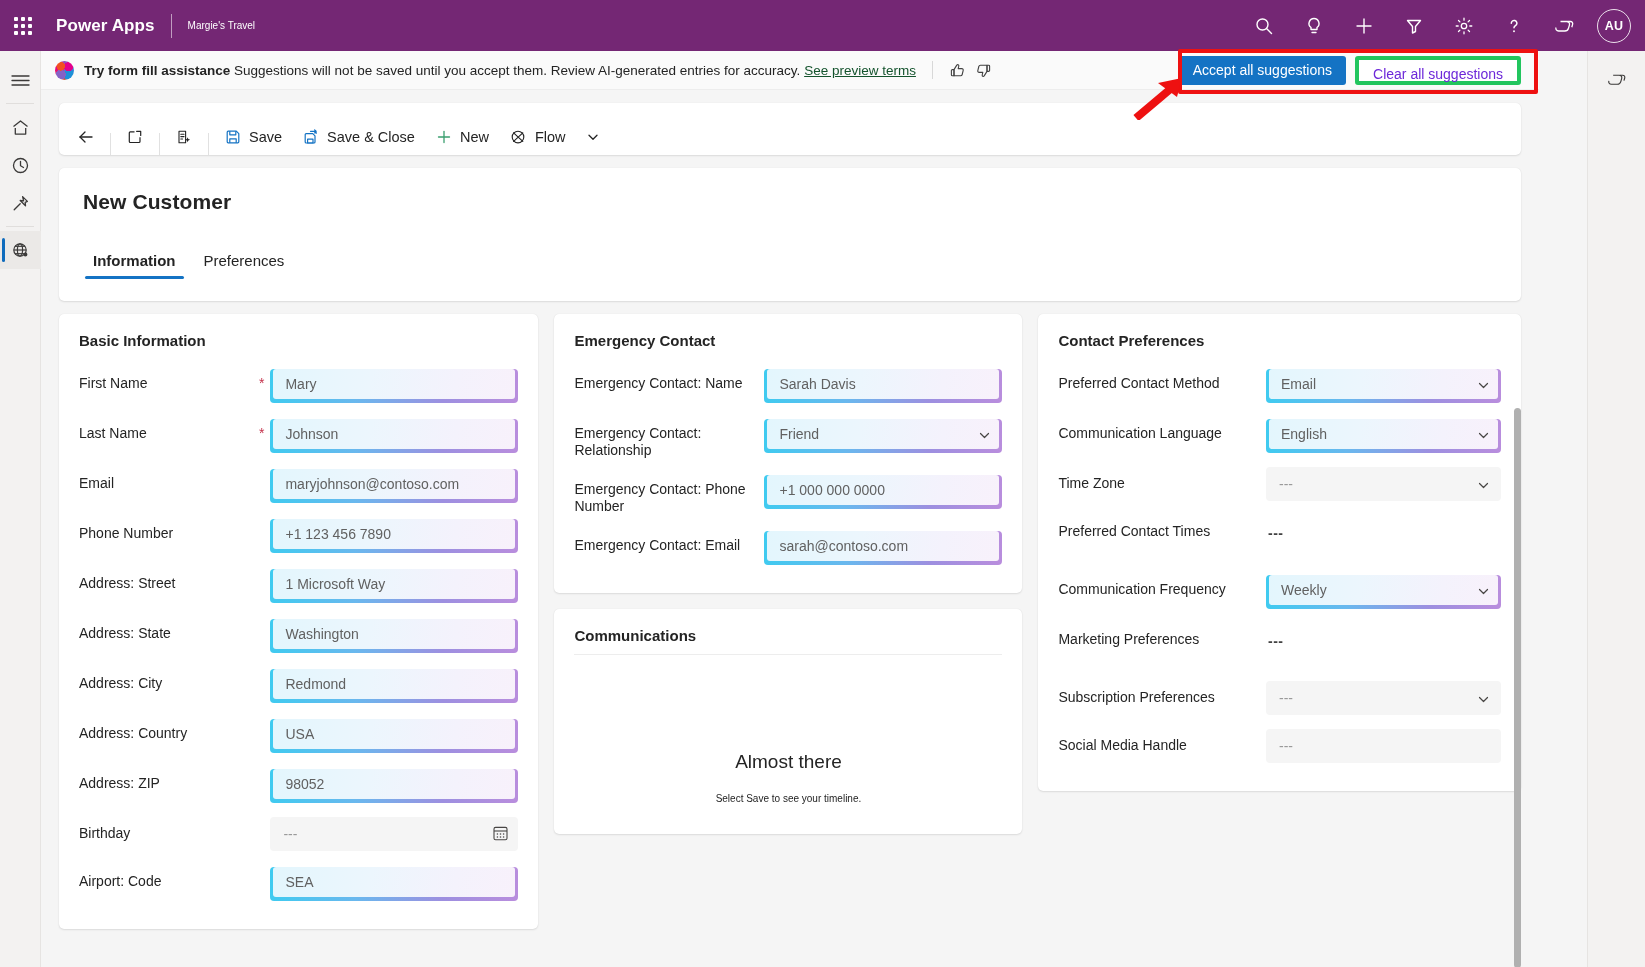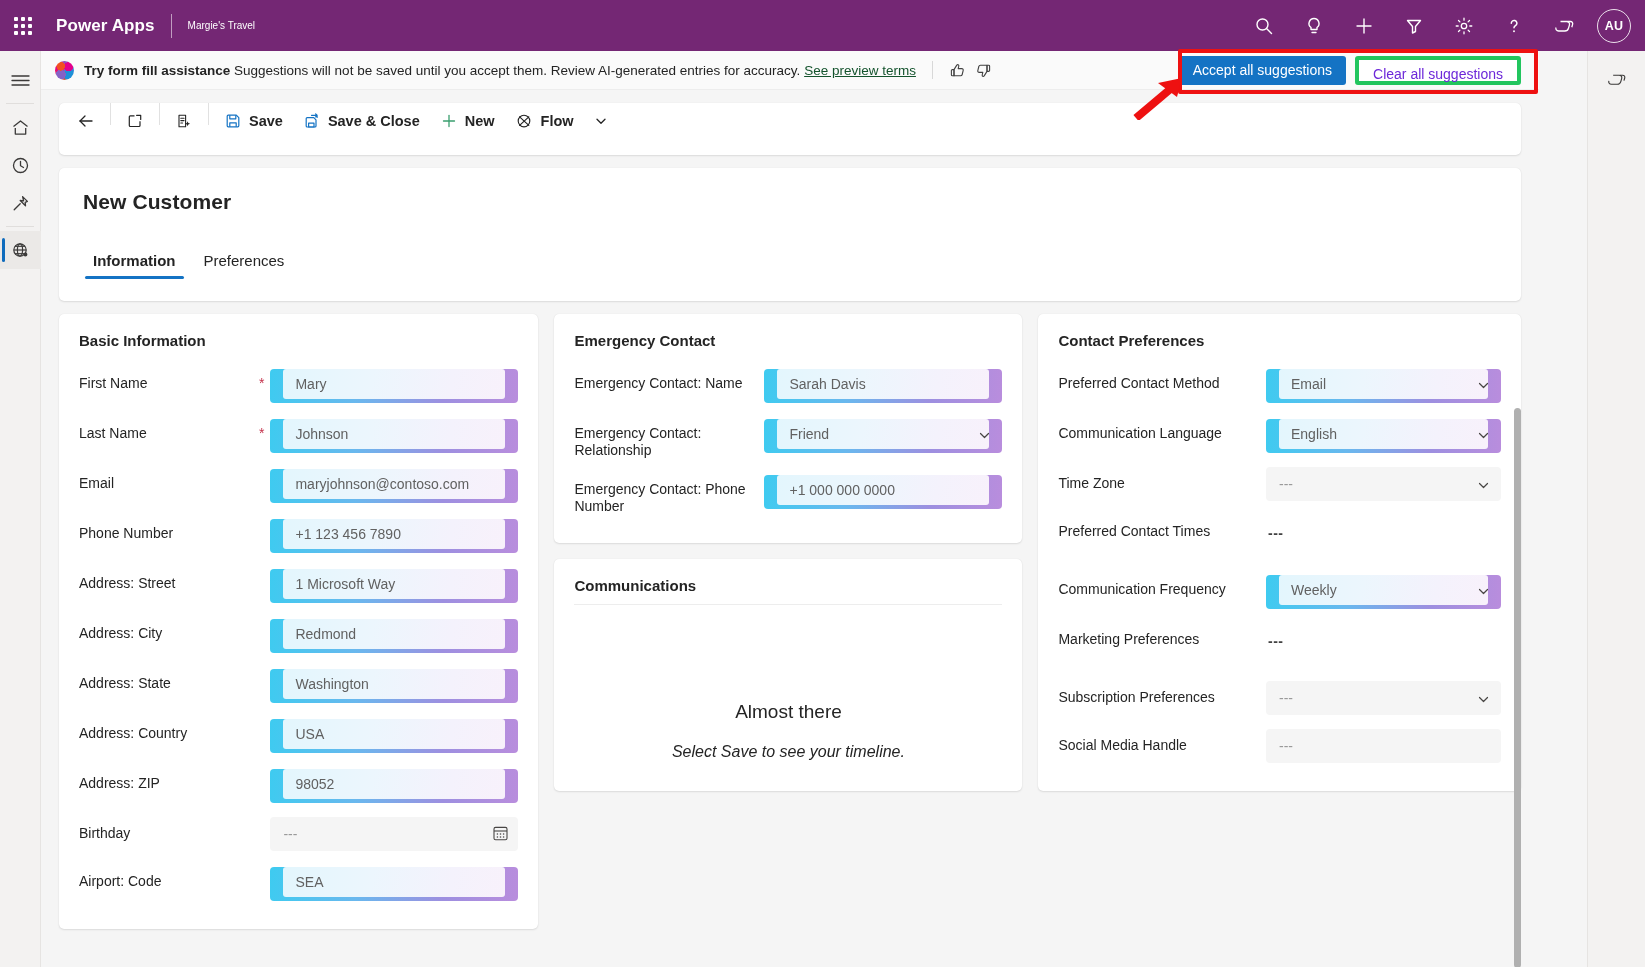--- a/index.html
+++ b/index.html
@@ -93,21 +93,21 @@
   .annot-arrow { position: absolute; left: 1130px; top: 78px; z-index: 41; pointer-events: none; }
 
   
   .content {
     position: absolute; top: 90px; left: 41px; width: 1498px; height: 877px;
     background: #f5f5f5; overflow: hidden;
   }
   .cmdbar {
     margin: 13px 18px 8px 18px; height: 52px; background: #fff; border-radius: 5px;
     box-shadow: 0 1px 2px rgba(0,0,0,.10), 0 0 1px rgba(0,0,0,.10);
-    display: flex; align-items: flex-start; padding: 0 8px; font-weight: bold;
+    display: flex; align-items: flex-end; padding: 0 8px;
   }
   .cmd-btn {
     display: flex; align-items: center; gap: 7px; height: 36px; padding: 0 10px;
     font-size: 14.5px; color: #242424; cursor: pointer; border-radius: 4px; white-space: nowrap;
   }
   .cmd-div { width: 1px; height: 22px; background: #e1e1e1; margin: 0 5px; }
 
   .formcard {
     margin: 13px 18px 0 18px; background: #fff; border-radius: 5px;
     box-shadow: 0 1px 2px rgba(0,0,0,.10), 0 0 1px rgba(0,0,0,.10);
@@ -140,21 +140,21 @@
   .field { display: flex; align-items: flex-start; margin-bottom: 14px; min-height: 34px; justify-content: flex-end; }
   .f-label {
     font-size: 14px; color: #242424; line-height: 17px; padding-top: 8px;
     flex: 0 0 auto; word-wrap: break-word;
   }
   .f-req { color: #c4314b; font-size: 14px; padding-top: 8px; margin-left: auto; margin-right: 6px; }
   .f-ctrl { flex: 0 0 auto; margin-left: auto; position: relative; }
 
   
   .inp-ai {
-    height: 34px; border-radius: 4px; padding: 0 12px;
+    height: 34px; border-radius: 4px; padding: 0 2px;
     background: linear-gradient(95deg, #3ecbf0 0%, #69b8ee 35%, #9d8fe0 70%, #b98ddd 100%);
     display: block;
   }
   .inp-ai > span {
     display: flex; align-items: center; height: 30px; margin: 2px 1px;
     border-radius: 3px; padding: 0 12px; font-size: 14px; color: #616161;
     background: linear-gradient(100deg, #e3f6fd 0%, #ecf6fd 40%, #f4f2fc 75%, #f8f1fb 100%);
   }
   .inp-ai.sel-ctl > span { padding-right: 34px; }
   
@@ -164,21 +164,21 @@
   }
   .inp-plain.sel-ctl { padding-right: 34px; }
   .inp-text-only { font-size: 14px; color: #424242; padding: 10px 0 0 2px; font-weight: 600; letter-spacing: .5px; }
   .chev {
     position: absolute; right: 11px; top: 11px; pointer-events: none;
   }
   .calicon { position: absolute; right: 9px; top: 8px; pointer-events: none; }
 
   .empty-state { text-align: center; padding: 96px 0 26px 0; }
   .empty-title { font-size: 19px; color: #242424; margin-bottom: 20px; }
-  .empty-sub { font-size: 16px; color: #242424; font-style: italic; }
+  .empty-sub { font-size: 10px; color: #242424; }
   .comm-rule { height: 1px; background: #ededed; margin: -8px 0 0 0; }
 
   .vscroll {
     position: absolute; right: 18px; top: 318px; width: 7px; height: 560px;
     background: #b0b0b0; border-radius: 4px; cursor: pointer; z-index: 20;
   }
 </style>
 </head>
 <body>
 
@@ -442,33 +442,33 @@
         <div class="field">
           <div class="f-label" style="width:180px">Address: Street</div>
           <div class="f-ctrl" style="width:248px">
             <span class="inp-ai">
                 <span>1 Microsoft Way</span>
               </span>
           </div>
         </div>
 
         <div class="field">
+          <div class="f-label" style="width:180px">Address: State</div>
+          <div class="f-ctrl" style="width:248px">
+            <span class="inp-ai">
+                <span>Washington</span>
+              </span>
+          </div>
+        </div>
+
+        <div class="field">
           <div class="f-label" style="width:180px">Address: City</div>
           <div class="f-ctrl" style="width:248px">
             <span class="inp-ai">
                 <span>Redmond</span>
-              </span>
-          </div>
-        </div>
-
-        <div class="field">
-          <div class="f-label" style="width:180px">Address: State</div>
-          <div class="f-ctrl" style="width:248px">
-            <span class="inp-ai">
-                <span>Washington</span>
               </span>
           </div>
         </div>
 
         <div class="field">
           <div class="f-label" style="width:180px">Address: Country</div>
           <div class="f-ctrl" style="width:248px">
             <span class="inp-ai">
                 <span>USA</span>
               </span>
@@ -546,20 +546,28 @@
 
         <div class="field">
           <div class="f-label" style="width:190px">Emergency Contact: Phone Number</div>
           <div class="f-ctrl" style="width:238px">
             <span class="inp-ai">
                 <span>+1 000 000 0000</span>
               </span>
           </div>
         </div>
 
+        <div class="field">
+          <div class="f-label" style="width:190px">Emergency Contact: Email</div>
+          <div class="f-ctrl" style="width:238px">
+            <span class="inp-ai">
+                <span>sarah@contoso.com</span>
+              </span>
+          </div>
+        </div>
       </div>
 
       <div class="section" style="padding-bottom:4px">
         <div class="section-title">Communications</div>
         <div class="comm-rule"></div>
         <div class="empty-state">
           <div class="empty-title">Almost there</div>
           <div class="empty-sub">Select Save to see your timeline.</div>
         </div>
       </div>

